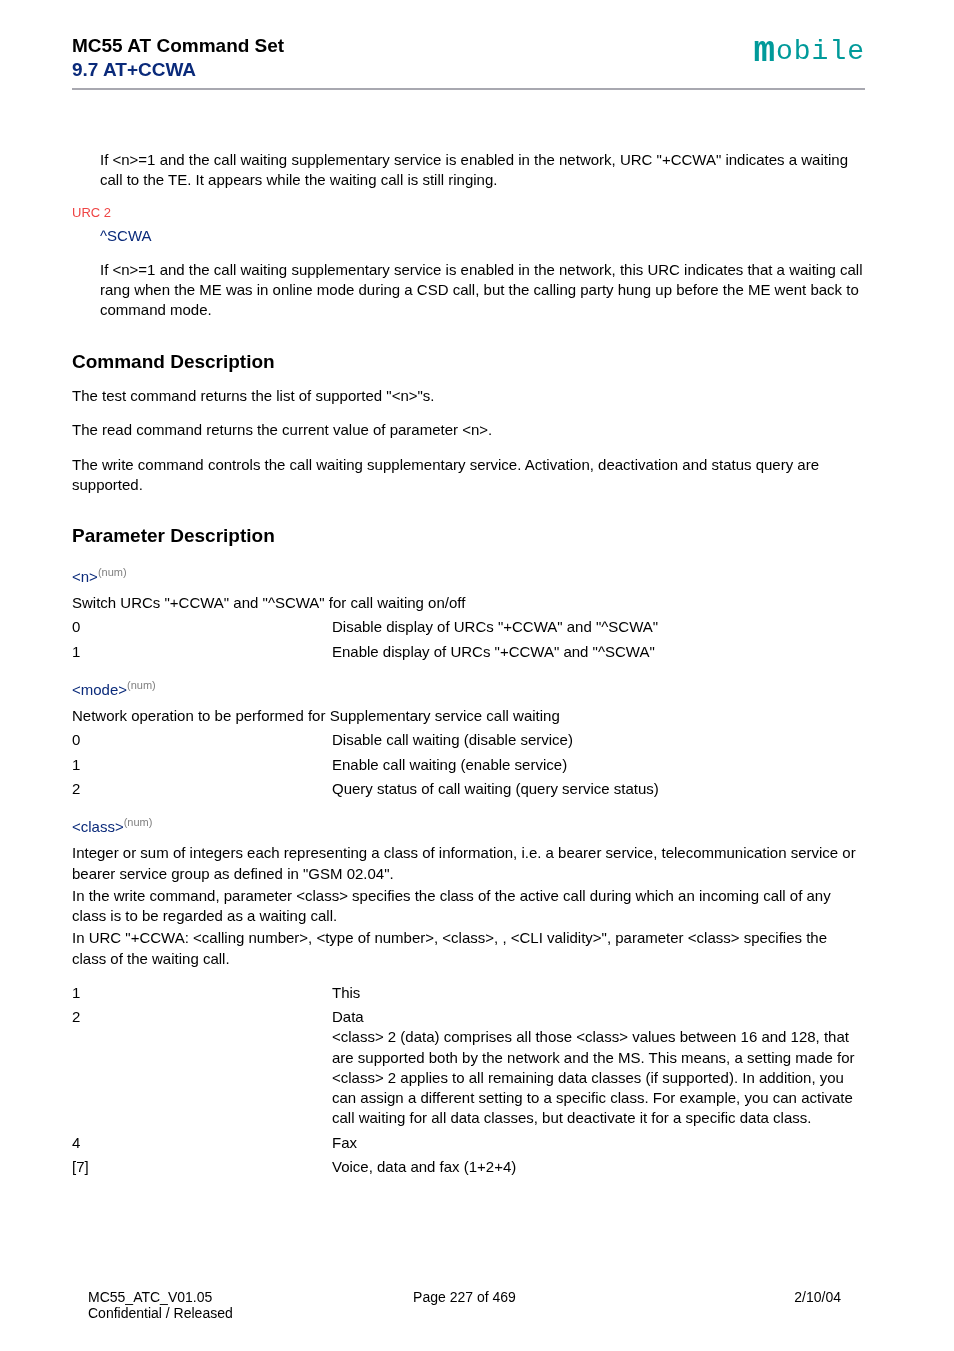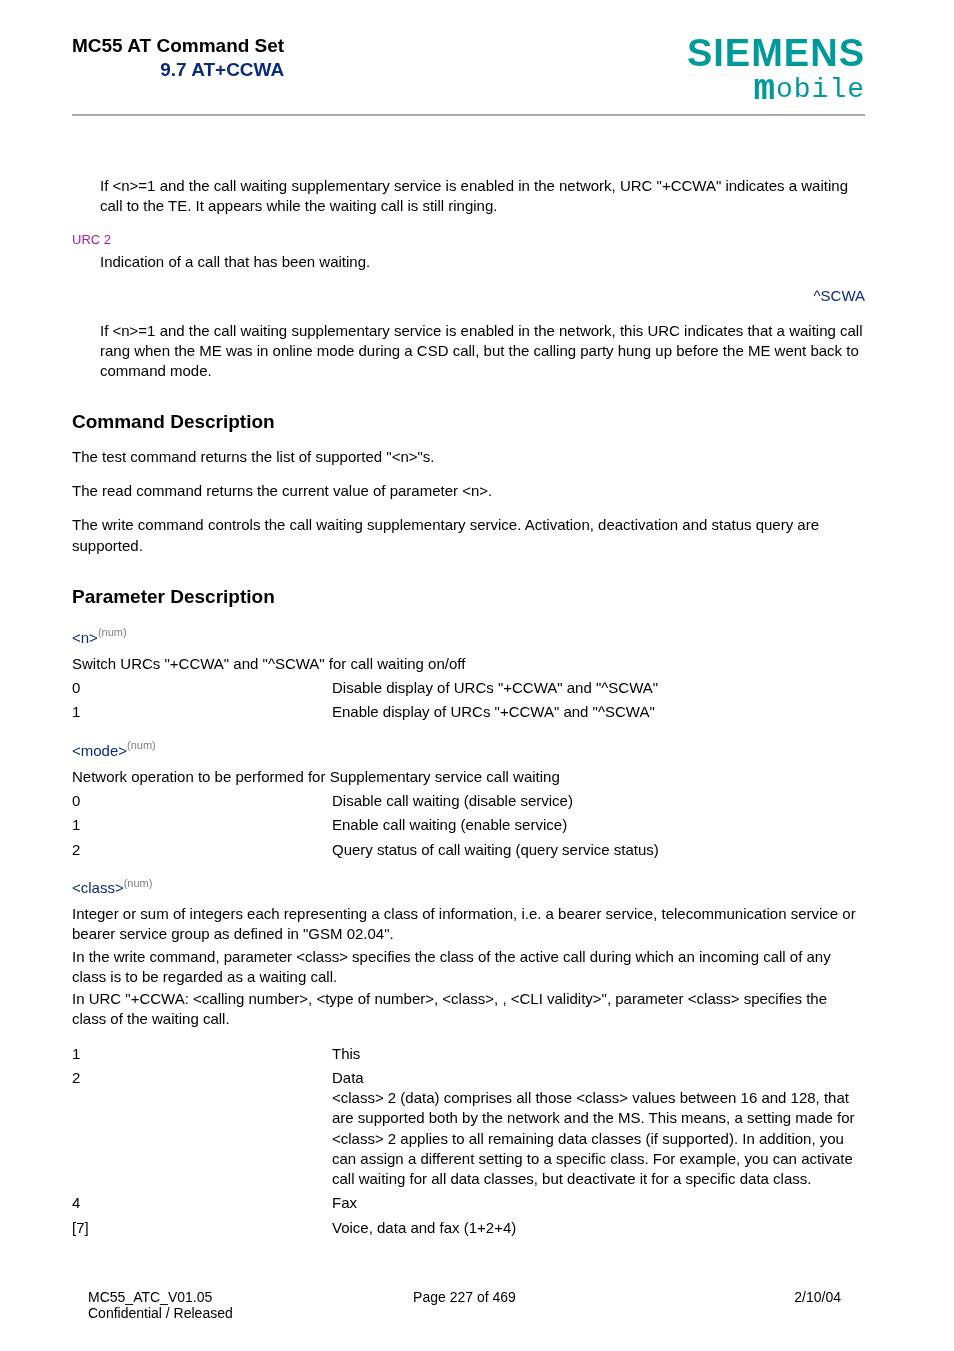--- a/index.html
+++ b/index.html
@@ -64,21 +64,21 @@
     font-size: 15px;
     line-height: 1.35;
   }
   .indent {
     padding-left: 28px;
   }
   .para {
     margin: 0 0 14px 0;
   }
   .urc-label {
-    color: #a21caf;
+    color: #ef4444;
     font-size: 13px;
     margin: 6px 0 4px 0;
   }
   .h2 {
     font-weight: bold;
     font-size: 19px;
     margin: 28px 0 12px 0;
   }
   .param-head {
     display: flex;
@@ -117,50 +117,48 @@
     bottom: 30px;
     display: flex;
     justify-content: space-between;
     font-size: 14px;
   }
   .footer .center {
     position: absolute;
     left: 0; right: 0;
     text-align: center;
   }
-  .link { color: #0a2a7a; text-align: right; }
+  .link { color: #0a2a7a; }
 </style>
 </head>
 <body>
 
 <div class="page">
 
   <div class="header">
     <div class="header-left">
       <div class="hl-title">MC55 AT Command Set</div>
       <div class="hl-sub link">9.7 AT+CCWA</div>
     </div>
     <div class="brand">
-      <div class="brand-siemens">SIEMENS</div>
       <div class="brand-mobile">
         <span class="m">m</span><span>obile</span>
       </div>
     </div>
   </div>
 
   <div class="body">
 
     <div class="indent">
       <p class="para">If &lt;n&gt;=1 and the call waiting supplementary service is enabled in the network, URC "+CCWA" indicates a waiting call to the TE. It appears while the waiting call is still ringing.</p>
     </div>
 
     <div class="urc-label">URC 2</div>
 
     <div class="indent">
-      <p class="para">Indication of a call that has been waiting.</p>
       <p class="para link">^SCWA</p>
       <p class="para">If &lt;n&gt;=1 and the call waiting supplementary service is enabled in the network, this URC indicates that a waiting call rang when the ME was in online mode during a CSD call, but the calling party hung up before the ME went back to command mode.</p>
     </div>
 
     <div class="h2">Command Description</div>
     <p class="para">The test command returns the list of supported "&lt;n&gt;"s.</p>
     <p class="para">The read command returns the current value of parameter &lt;n&gt;.</p>
     <p class="para">The write command controls the call waiting supplementary service. Activation, deactivation and status query are supported.</p>
 
     <div class="h2">Parameter Description</div>

